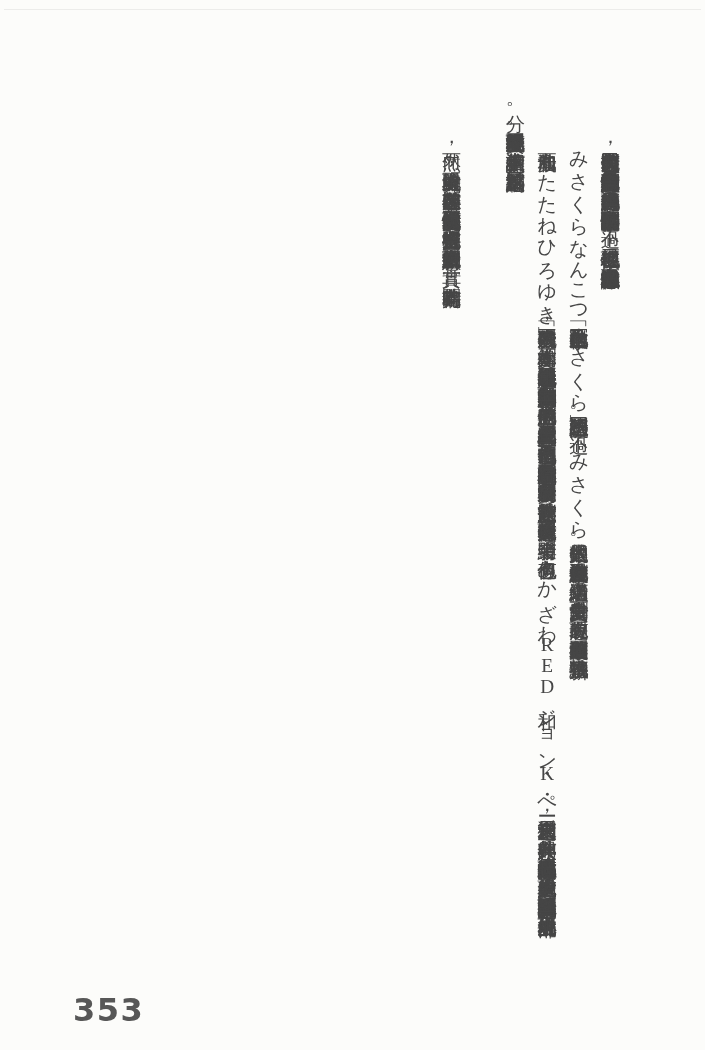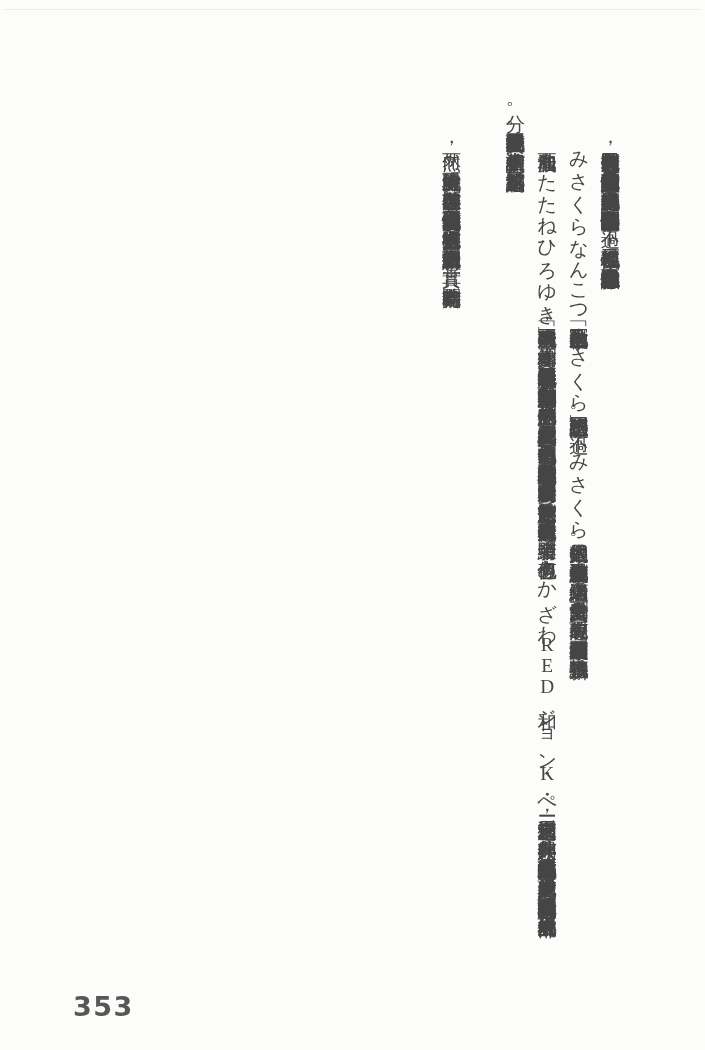--- a/index.html
+++ b/index.html
@@ -35,21 +35,21 @@
     margin-block-start:32px;
   }
   .latin{
     text-orientation:upright;
     -webkit-text-orientation:upright;
   }
   .page-number{
     position:absolute;left:73px;top:991px;
     font-family:"DejaVu Sans", sans-serif;
     font-weight:bold;
-    font-size:27px;
+    font-size:32px;
     letter-spacing:1.5px;
     color:#575757;
     text-align:right;
   }
 </style>
 </head>
 <body>
 
 <div class="page" style="background: rgb(252, 252, 250);">
   <div class="scan-edge"></div>

